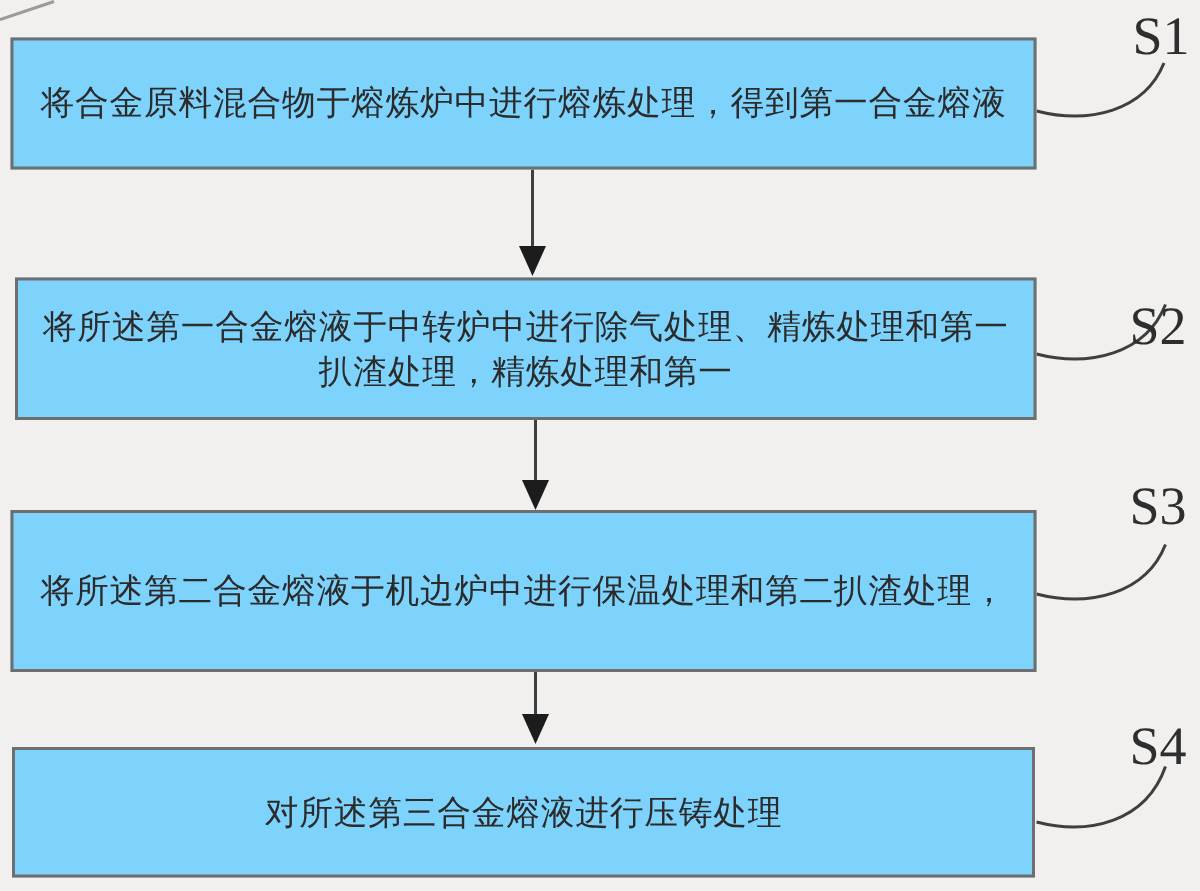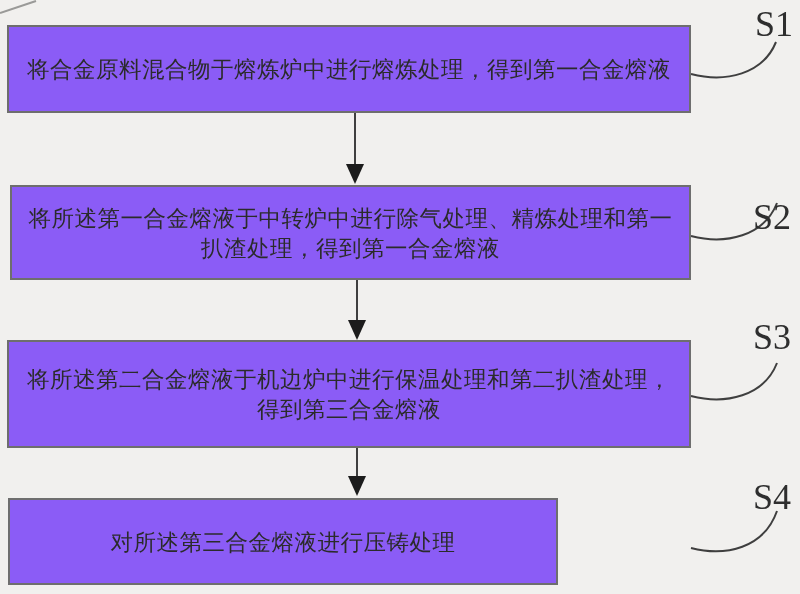--- a/index.html
+++ b/index.html
@@ -19,36 +19,36 @@
     position: absolute;
     left: 0;
     top: 0;
     width: 800px;
     height: 594px;
   }
   .step-box {
     position: absolute;
     box-sizing: border-box;
     border: 2px solid #6e6e6e;
-    background: #8b5cf6;
+    background: #7dd3fc;
     display: flex;
     flex-direction: column;
     justify-content: center;
     align-items: center;
     text-align: center;
     color: #2b2b2b;
     font-size: 22.5px;
     line-height: 30px;
     letter-spacing: 0.5px;
   }
   .step-box .line { display: block; }
   .box-1 { left: 7px;  top: 25px;  width: 684px; height: 88px; }
   .box-2 { left: 10px; top: 185px; width: 681px; height: 95px; }
   .box-3 { left: 7px;  top: 340px; width: 684px; height: 108px; }
-  .box-4 { left: 8px;  top: 498px; width: 550px; height: 87px; }
+  .box-4 { left: 8px;  top: 498px; width: 682px; height: 87px; }
   .step-label {
     position: absolute;
     color: #2e2e2e;
     font-size: 36px;
     font-family: "Liberation Serif", "DejaVu Serif", serif;
   }
   .label-1 { left: 755px; top: 3px; }
   .label-2 { left: 753px; top: 168px; margin-top: 28px; }
   .label-3 { left: 753px; top: 316px; }
   .label-4 { left: 753px; top: 476px; }
@@ -82,26 +82,25 @@
     <path d="M 691 396 C 726 405, 764 396, 777 363" fill="none" stroke="#3f3f3f" stroke-width="2"></path>
     <path d="M 691 548 C 726 557, 764 548, 777 511" fill="none" stroke="#3f3f3f" stroke-width="2"></path>
   </svg>
 
   <div class="step-box box-1">
     <span class="line">将合金原料混合物于熔炼炉中进行熔炼处理，得到第一合金熔液</span>
   </div>
 
   <div class="step-box box-2">
     <span class="line">将所述第一合金熔液于中转炉中进行除气处理、精炼处理和第一</span>
-    <span class="line">扒渣处理，得到第一合金熔液</span>
+    <span class="line">扒渣处理，精炼处理和第一</span>
   </div>
 
   <div class="step-box box-3">
     <span class="line">将所述第二合金熔液于机边炉中进行保温处理和第二扒渣处理，</span>
-    <span class="line">得到第三合金熔液</span>
   </div>
 
   <div class="step-box box-4">
     <span class="line">对所述第三合金熔液进行压铸处理</span>
   </div>
 
   <div class="step-label label-1">S1</div>
   <div class="step-label label-2">S2</div>
   <div class="step-label label-3">S3</div>
   <div class="step-label label-4">S4</div>

